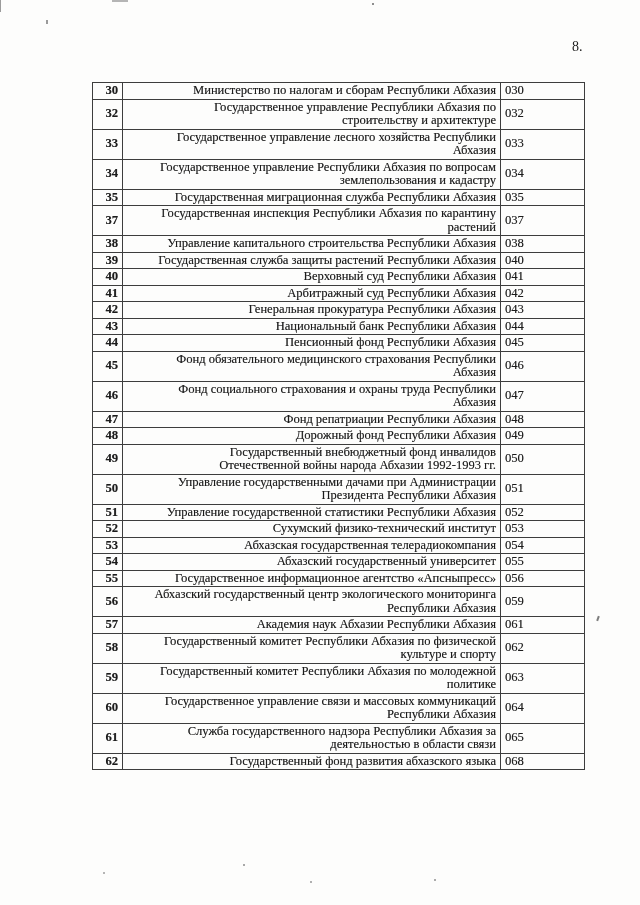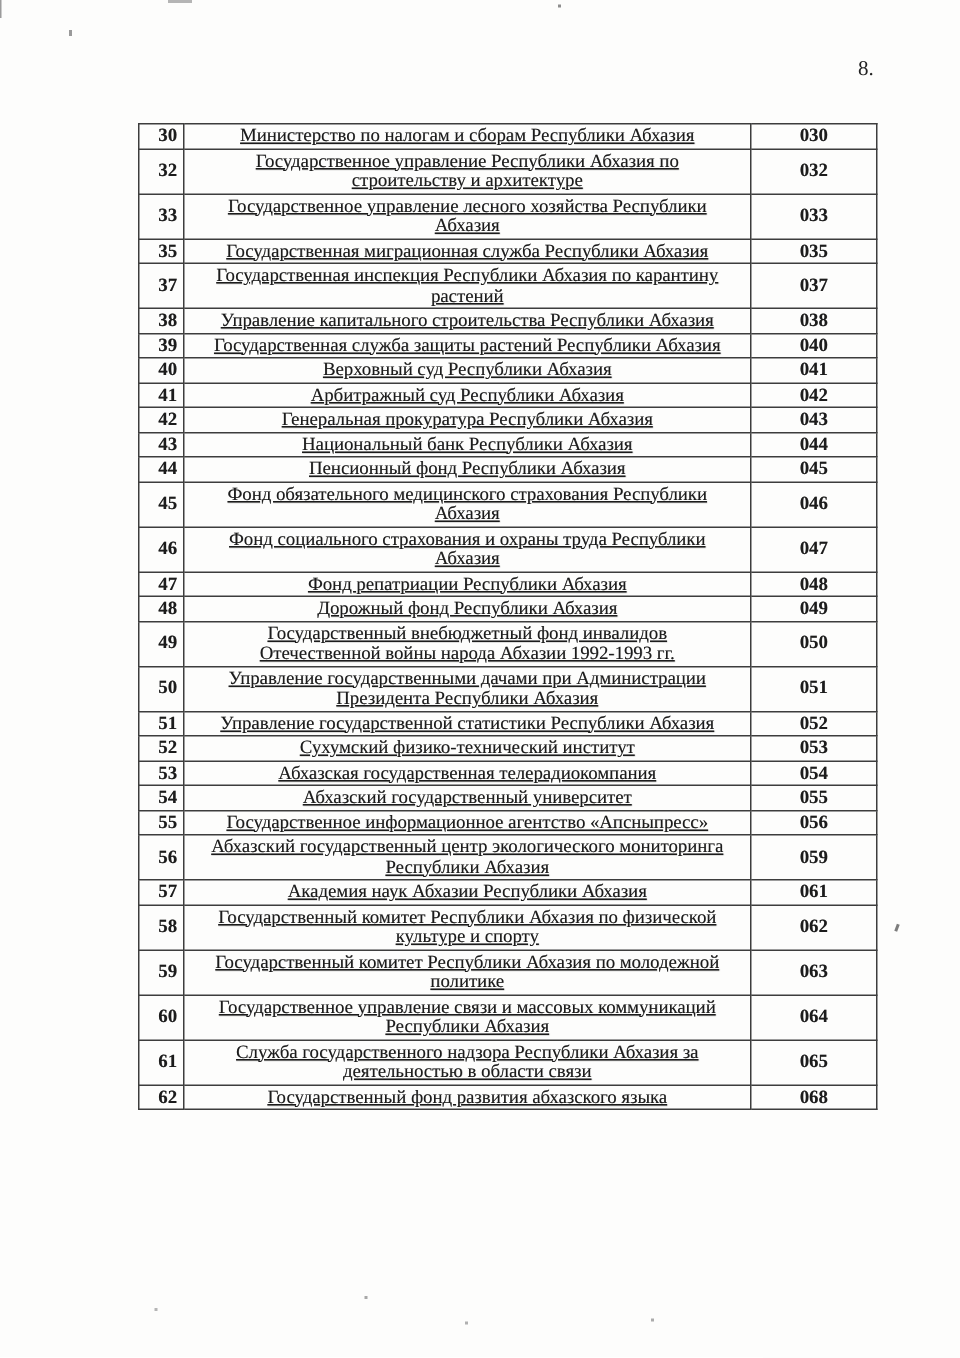--- a/index.html
+++ b/index.html
@@ -43,26 +43,25 @@
   }
   td.cell-num {
     font-weight: bold;
     text-align: right;
     padding: 1px 2px;
   }
   td.cell-name {
     white-space: pre-line;
     padding-left: 6px;
     padding-right: 4px;
-    text-align: center;
-    text-decoration: underline;
+    text-align: right;
   }
   td.cell-code {
-    font-weight: bold;
-    text-align: center;
+    font-weight: normal;
+    text-align: left;
   }
   .speckle {
     position: absolute;
     pointer-events: none;
   }
 </style>
 </head>
 <body>
 
 <div class="scan-page">
@@ -85,20 +84,26 @@
           <td class="cell-num">32</td>
           <td class="cell-name">Государственное управление Республики Абхазия по
 строительству и архитектуре</td>
           <td class="cell-code">032</td>
         </tr>
         <tr>
           <td class="cell-num">33</td>
           <td class="cell-name">Государственное управление лесного хозяйства Республики
 Абхазия</td>
           <td class="cell-code">033</td>
+        </tr>
+        <tr>
+          <td class="cell-num">34</td>
+          <td class="cell-name">Государственное управление Республики Абхазия по вопросам
+землепользования и кадастру</td>
+          <td class="cell-code">034</td>
         </tr>
         <tr>
           <td class="cell-num">35</td>
           <td class="cell-name">Государственная миграционная служба Республики Абхазия</td>
           <td class="cell-code">035</td>
         </tr>
         <tr>
           <td class="cell-num">37</td>
           <td class="cell-name">Государственная инспекция Республики Абхазия по карантину
 растений</td>

